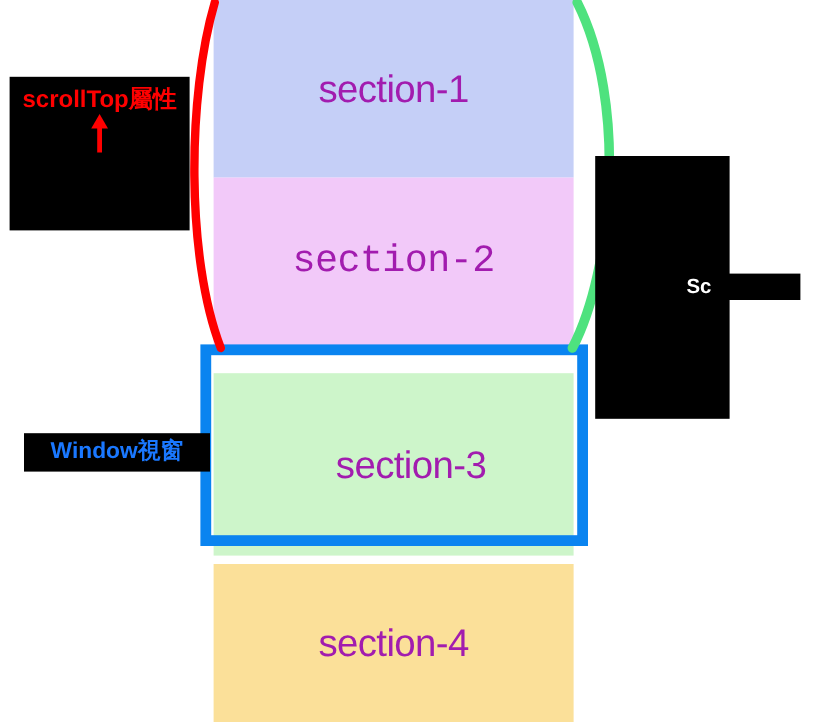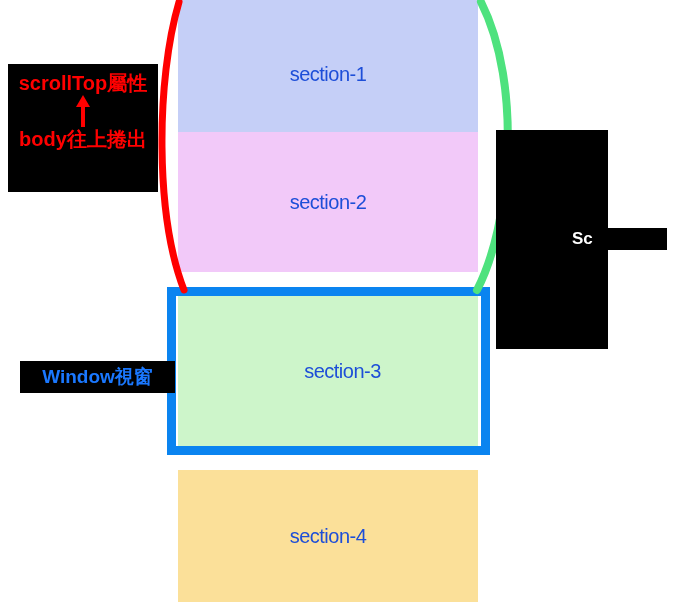--- a/index.html
+++ b/index.html
@@ -24,31 +24,31 @@
   .section {
     position: absolute;
     left: 178px;
     width: 300px;
     display: flex;
     align-items: center;
     justify-content: center;
     box-sizing: border-box;
   }
   .section-label {
-    font-size: 20px;
+    font-size: 32px;
     font-weight: 400;
-    color: #1d4ed8;
+    color: #a21caf;
     letter-spacing: -0.5px;
     line-height: 1;
     white-space: nowrap;
     text-align: right;
   }
   #section-1 { top: 0px;   height: 148px; background: #c5cff7; }
-  #section-2 { top: 132px; height: 140px; background: #f2c9f9; }
-  #section-3 { top: 295px; height: 152px; background: #cdf5ca; padding-left: 29px; }
+  #section-2 { top: 148px; height: 140px; background: #f2c9f9; font-family: Liberation Mono, monospace; }
+  #section-3 { top: 311px; height: 152px; background: #cdf5ca; padding-left: 29px; }
   #section-4 { top: 470px; height: 132px; background: #fbe099; }
 
   
   #viewport-box {
     position: absolute;
     left: 167px;
     top: 287px;
     width: 323px;
     height: 168px;
     border: 9px solid #0a84f0;
@@ -173,21 +173,20 @@
   <div class="callout" id="scrolltop-callout">
     <span class="callout-line">scrollTop屬性</span>
 
     <div id="scrolltop-arrow">
       <svg width="150" height="34" viewBox="0 0 150 34" xmlns="http://www.w3.org/2000/svg">
         <line x1="75" y1="33" x2="75" y2="8" stroke="#ff0000" stroke-width="4"></line>
         <polygon points="75,1 68,13 82,13" fill="#ff0000"></polygon>
       </svg>
     </div>
 
-    <span class="callout-line">body往上捲出</span>
   </div>
 
   <div class="callout" id="window-callout">
     <span class="callout-line">Window視窗</span>
   </div>
 
   <div class="callout" id="scroll-callout">
     <span class="callout-line">Sc</span>
   </div>
   <div id="redaction-bar"></div>

